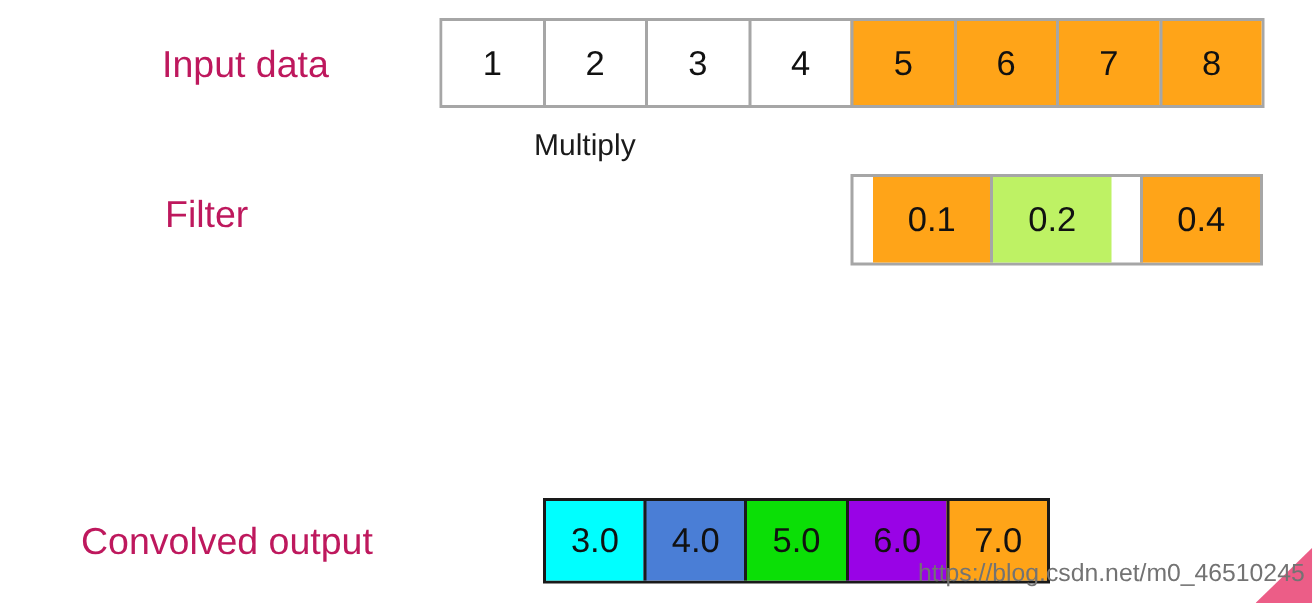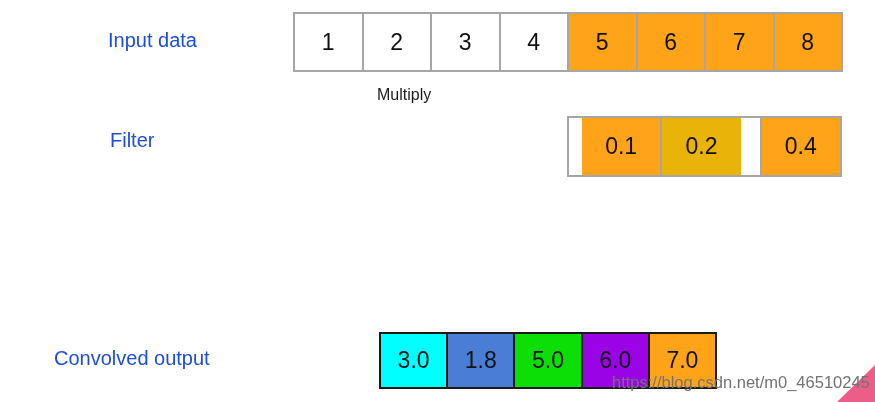--- a/index.html
+++ b/index.html
@@ -10,22 +10,22 @@
   }
   #stage {
     position: relative;
     width: 875px;
     height: 402px;
     background: #ffffff;
     overflow: hidden;
   }
   .row-label {
     position: absolute;
-    font-size: 20px;
-    color: #1d4ed8;
+    font-size: 25px;
+    color: #be185d;
     white-space: nowrap;
   }
   .grid-table {
     position: absolute;
     display: flex;
     box-sizing: border-box;
   }
   .grid-table.gray-border {
     border: 2px solid #a6a6a6;
   }
@@ -42,31 +42,31 @@
     flex: 1 1 0;
     display: flex;
     align-items: center;
     justify-content: center;
     font-size: 23px;
     color: #111111;
     box-sizing: border-box;
   }
   #input-table  { left: 293px; top: 12px;  width: 550px; height: 60px; }
   #filter-table { left: 567px; top: 116px; width: 275px; height: 61px; padding-left: 13px; }
-  #output-table { left: 362px; top: 332px; width: 338px; height: 57px; margin-left: 17px; }
+  #output-table { left: 362px; top: 332px; width: 338px; height: 57px; }
 
   #input-label  { left: 108px; top: 29px;  }
   #filter-label { left: 110px; top: 129px; }
   #output-label { left: 54px;  top: 347px; }
 
   #multiply-label {
     position: absolute;
-    left: 377px;
+    left: 356px;
     top: 86px;
-    font-size: 16px;
+    font-size: 20px;
     color: #1a1a1a;
   }
   #watermark {
     position: absolute;
     left: 612px;
     top: 373px;
     font-size: 16.5px;
     color: #737373;
     white-space: nowrap;
     z-index: 5;
@@ -99,29 +99,29 @@
       <div class="cell" style="background: rgb(255, 164, 24);">7</div>
       <div class="cell" style="background: rgb(255, 164, 24);">8</div>
     </div>
 
   <span id="multiply-label">Multiply</span>
 
   <span id="filter-label" class="row-label">Filter</span>
 
   <div id="filter-table" class="grid-table gray-border">
       <div class="cell" style="background: rgb(255, 164, 24);">0.1</div>
-      <div class="cell" style="background: #eab308;">0.2</div>
+      <div class="cell" style="background: #bef264;">0.2</div>
       <div class="cell" style="background: rgb(255, 164, 24); margin-left: 19px;">0.4</div>
     </div>
 
   <span id="output-label" class="row-label">Convolved output</span>
 
   <div id="output-table" class="grid-table black-border">
       <div class="cell" style="background: rgb(0, 255, 255);">3.0</div>
-      <div class="cell" style="background: rgb(74, 126, 214);">1.8</div>
+      <div class="cell" style="background: rgb(74, 126, 214);">4.0</div>
       <div class="cell" style="background: rgb(11, 223, 6);">5.0</div>
       <div class="cell" style="background: rgb(153, 3, 230);">6.0</div>
       <div class="cell" style="background: rgb(255, 164, 24);">7.0</div>
     </div>
 
   <span id="watermark">https://blog.csdn.net/m0_46510245</span>
 
   <div id="corner-triangle"></div>
 
 </div>

